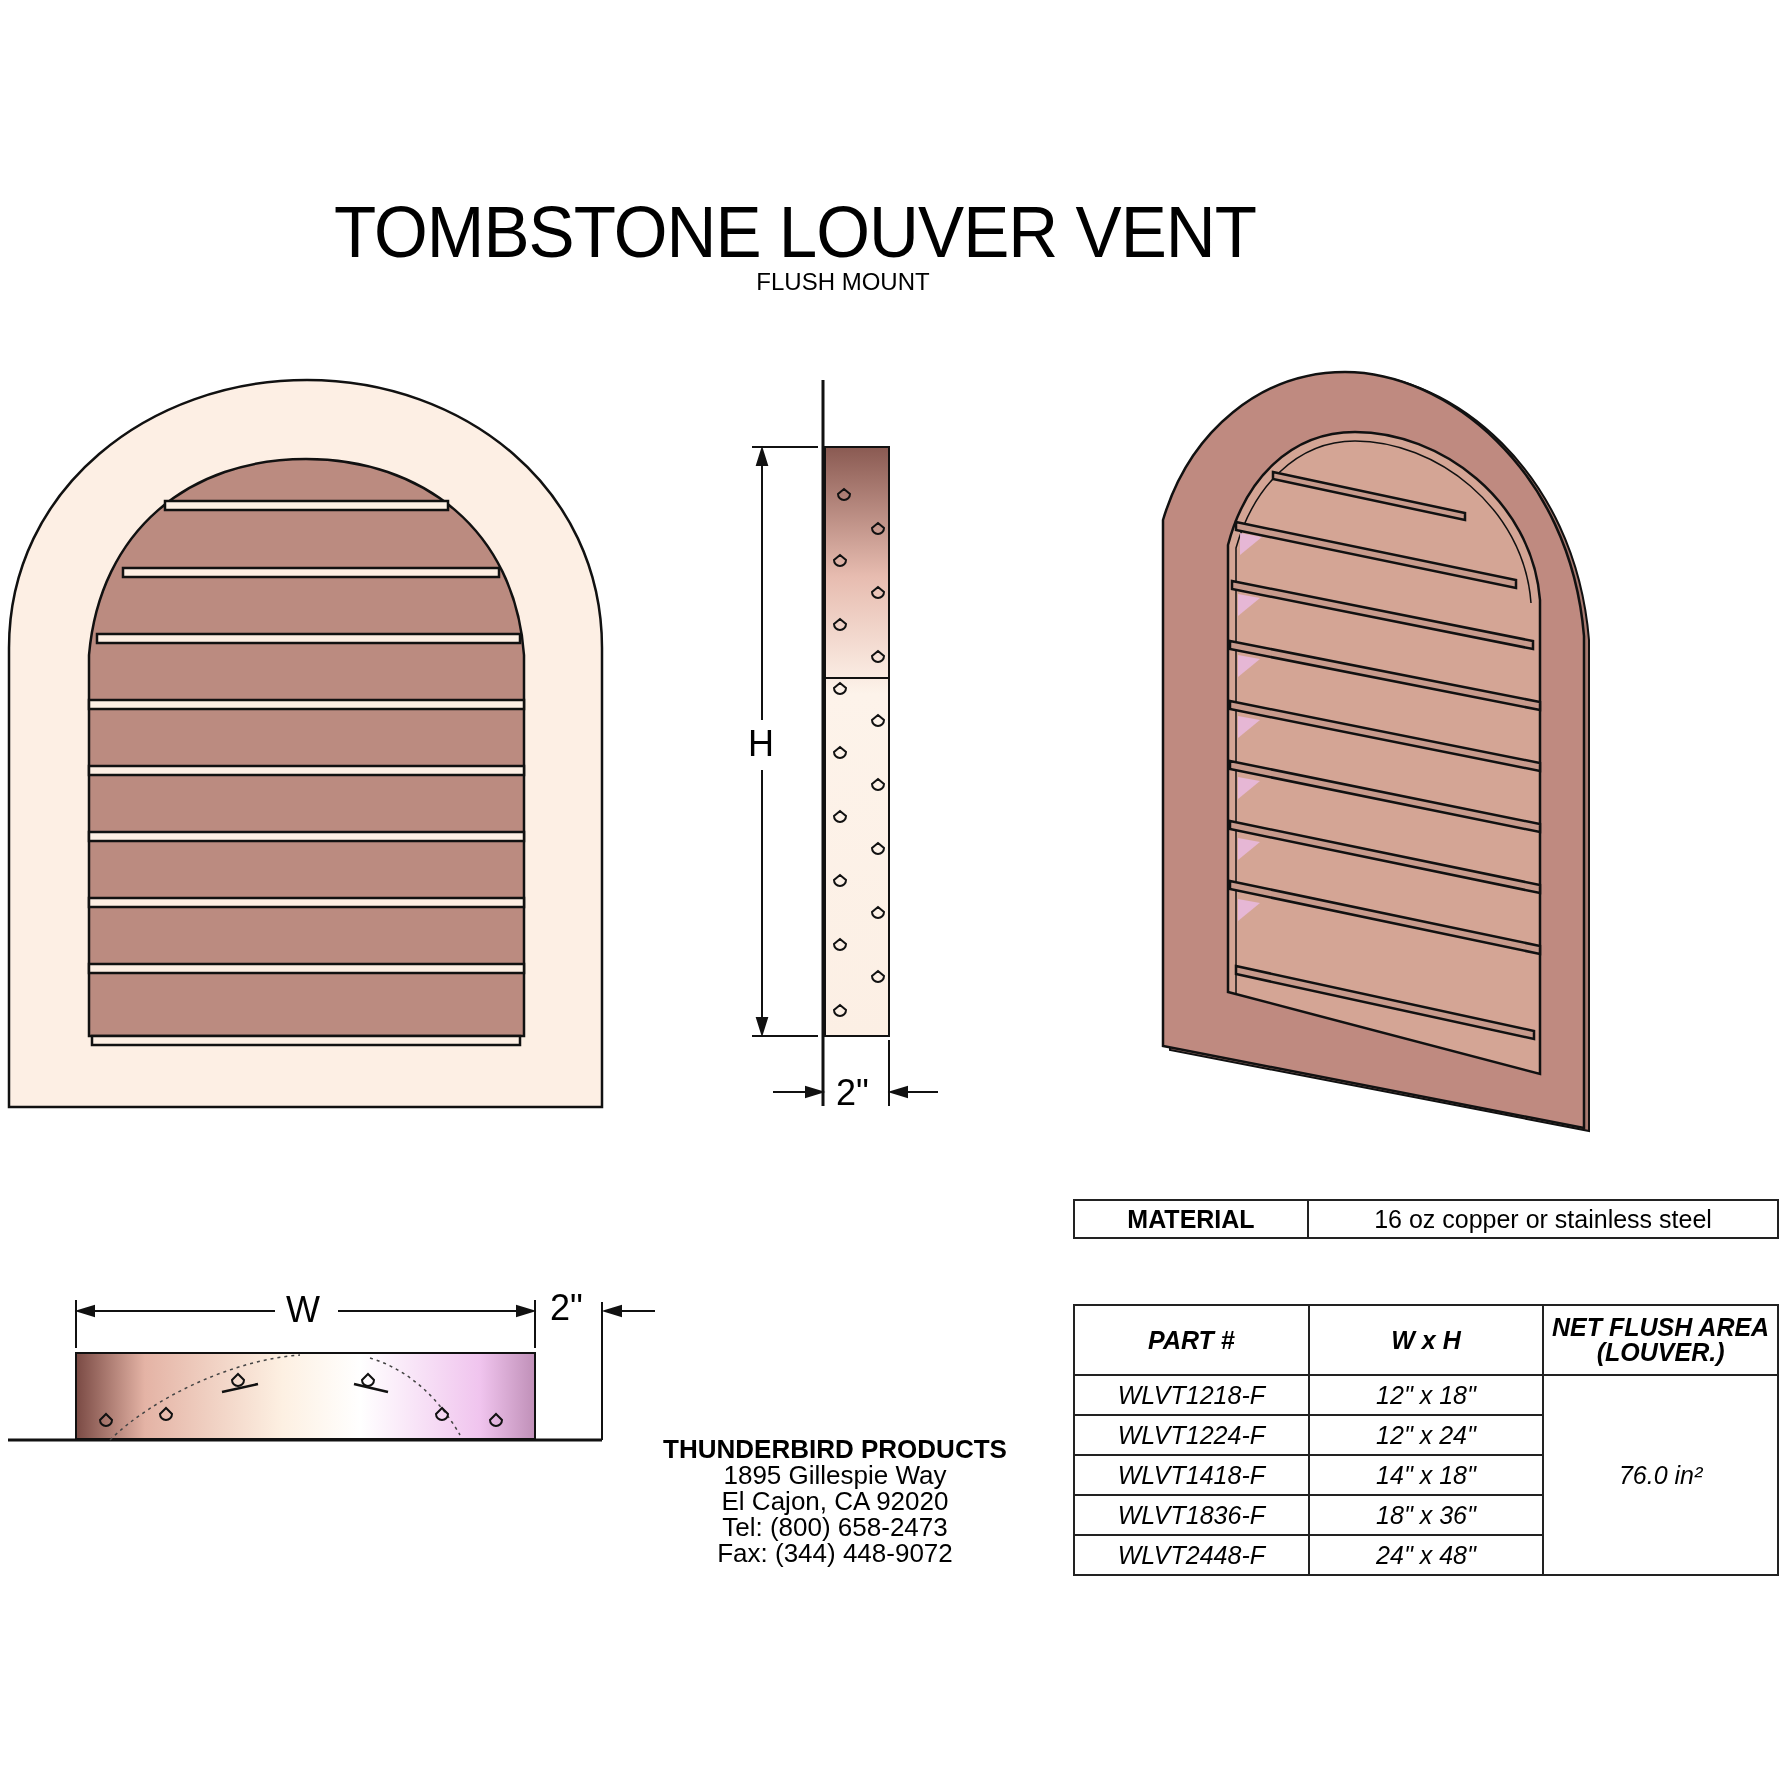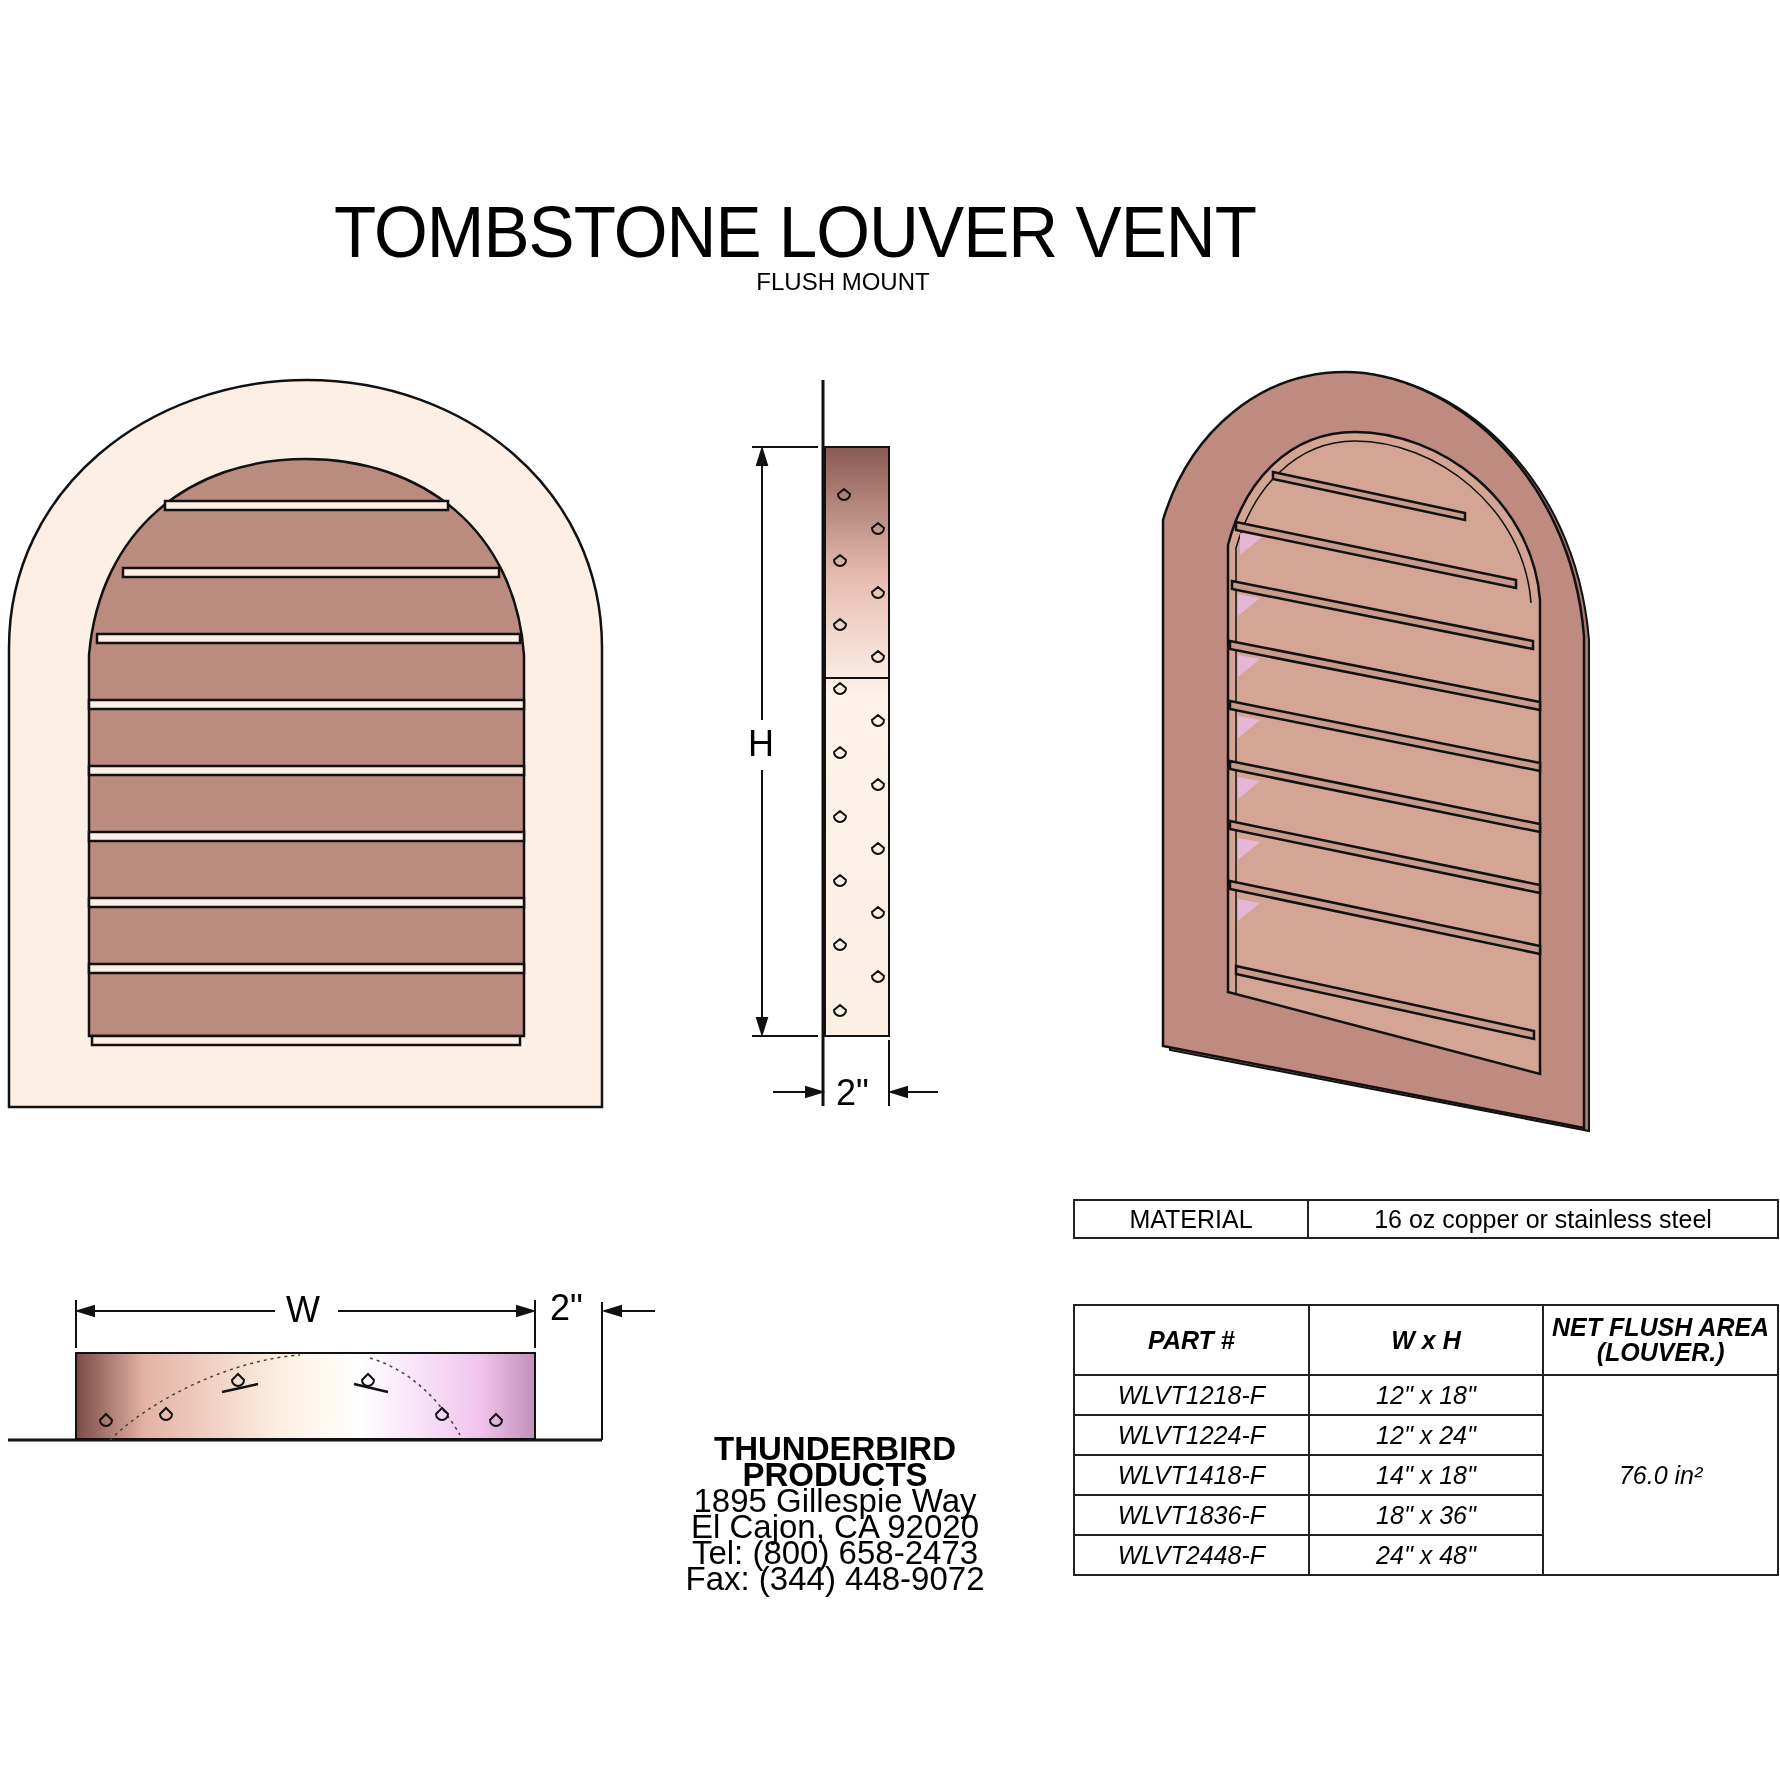--- a/index.html
+++ b/index.html
@@ -6,25 +6,25 @@
   body { width:1780px; height:1780px; position:relative; overflow:hidden;
          font-family:"Liberation Sans", sans-serif; color:#000; }
   .abs { position:absolute; }
   #title { left:0; width:1590px; top:196px; text-align:center; font-size:72px; letter-spacing:-1px;
            transform:scaleX(0.96); transform-origin:center; line-height:1; }
   #subtitle { left:0; width:1590px; top:270px; text-align:center; font-size:24px; line-height:1;padding-left:48px; }
   svg.drawing { position:absolute; left:0; top:0; }
   table.spec { position:absolute; border-collapse:collapse; font-size:25px; }
   table.spec td { border:2px solid #222; text-align:center; padding:0; }
   #material-table { left:1073px; top:1199px; width:706px; height:40px; }
-  #material-table td.k { width:232px; font-weight:normal;margin-top:24px; }
+  #material-table td.k { width:232px; font-weight:bold;margin-top:24px; }
   #parts-table { left:1073px; top:1304px; width:706px; }
   #parts-table td { width:233px; height:38px;font-style:italic; }
   #parts-table tr.head td { height:68px; font-weight:bold; line-height:1.0; }
-  #company { left:640px; width:390px; top:1436px; text-align:center; font-size:33px; line-height:26px; }
+  #company { left:640px; width:390px; top:1436px; text-align:center; font-size:26px; line-height:26px; }
   #company .name { font-weight:bold; }
   .dim-label { position:absolute; font-size:36px; line-height:1; }
 </style>
 </head>
 <body>
 
 <div id="title" class="abs">TOMBSTONE LOUVER VENT</div>
 <div id="subtitle" class="abs">FLUSH MOUNT</div>
 
 <svg class="drawing" width="1780" height="1780" viewBox="0 0 1780 1780">

